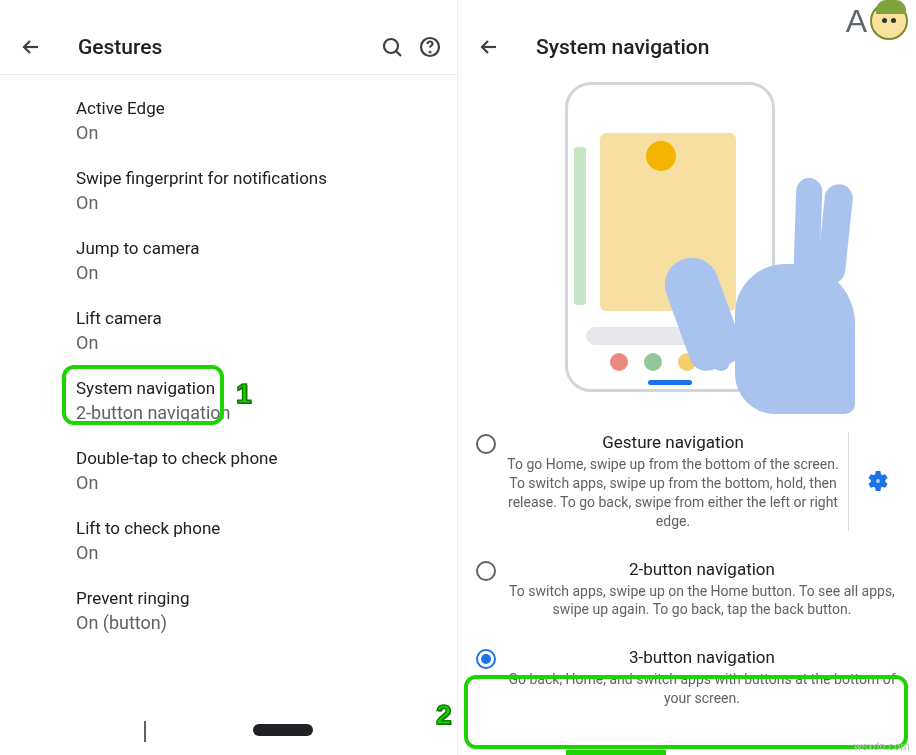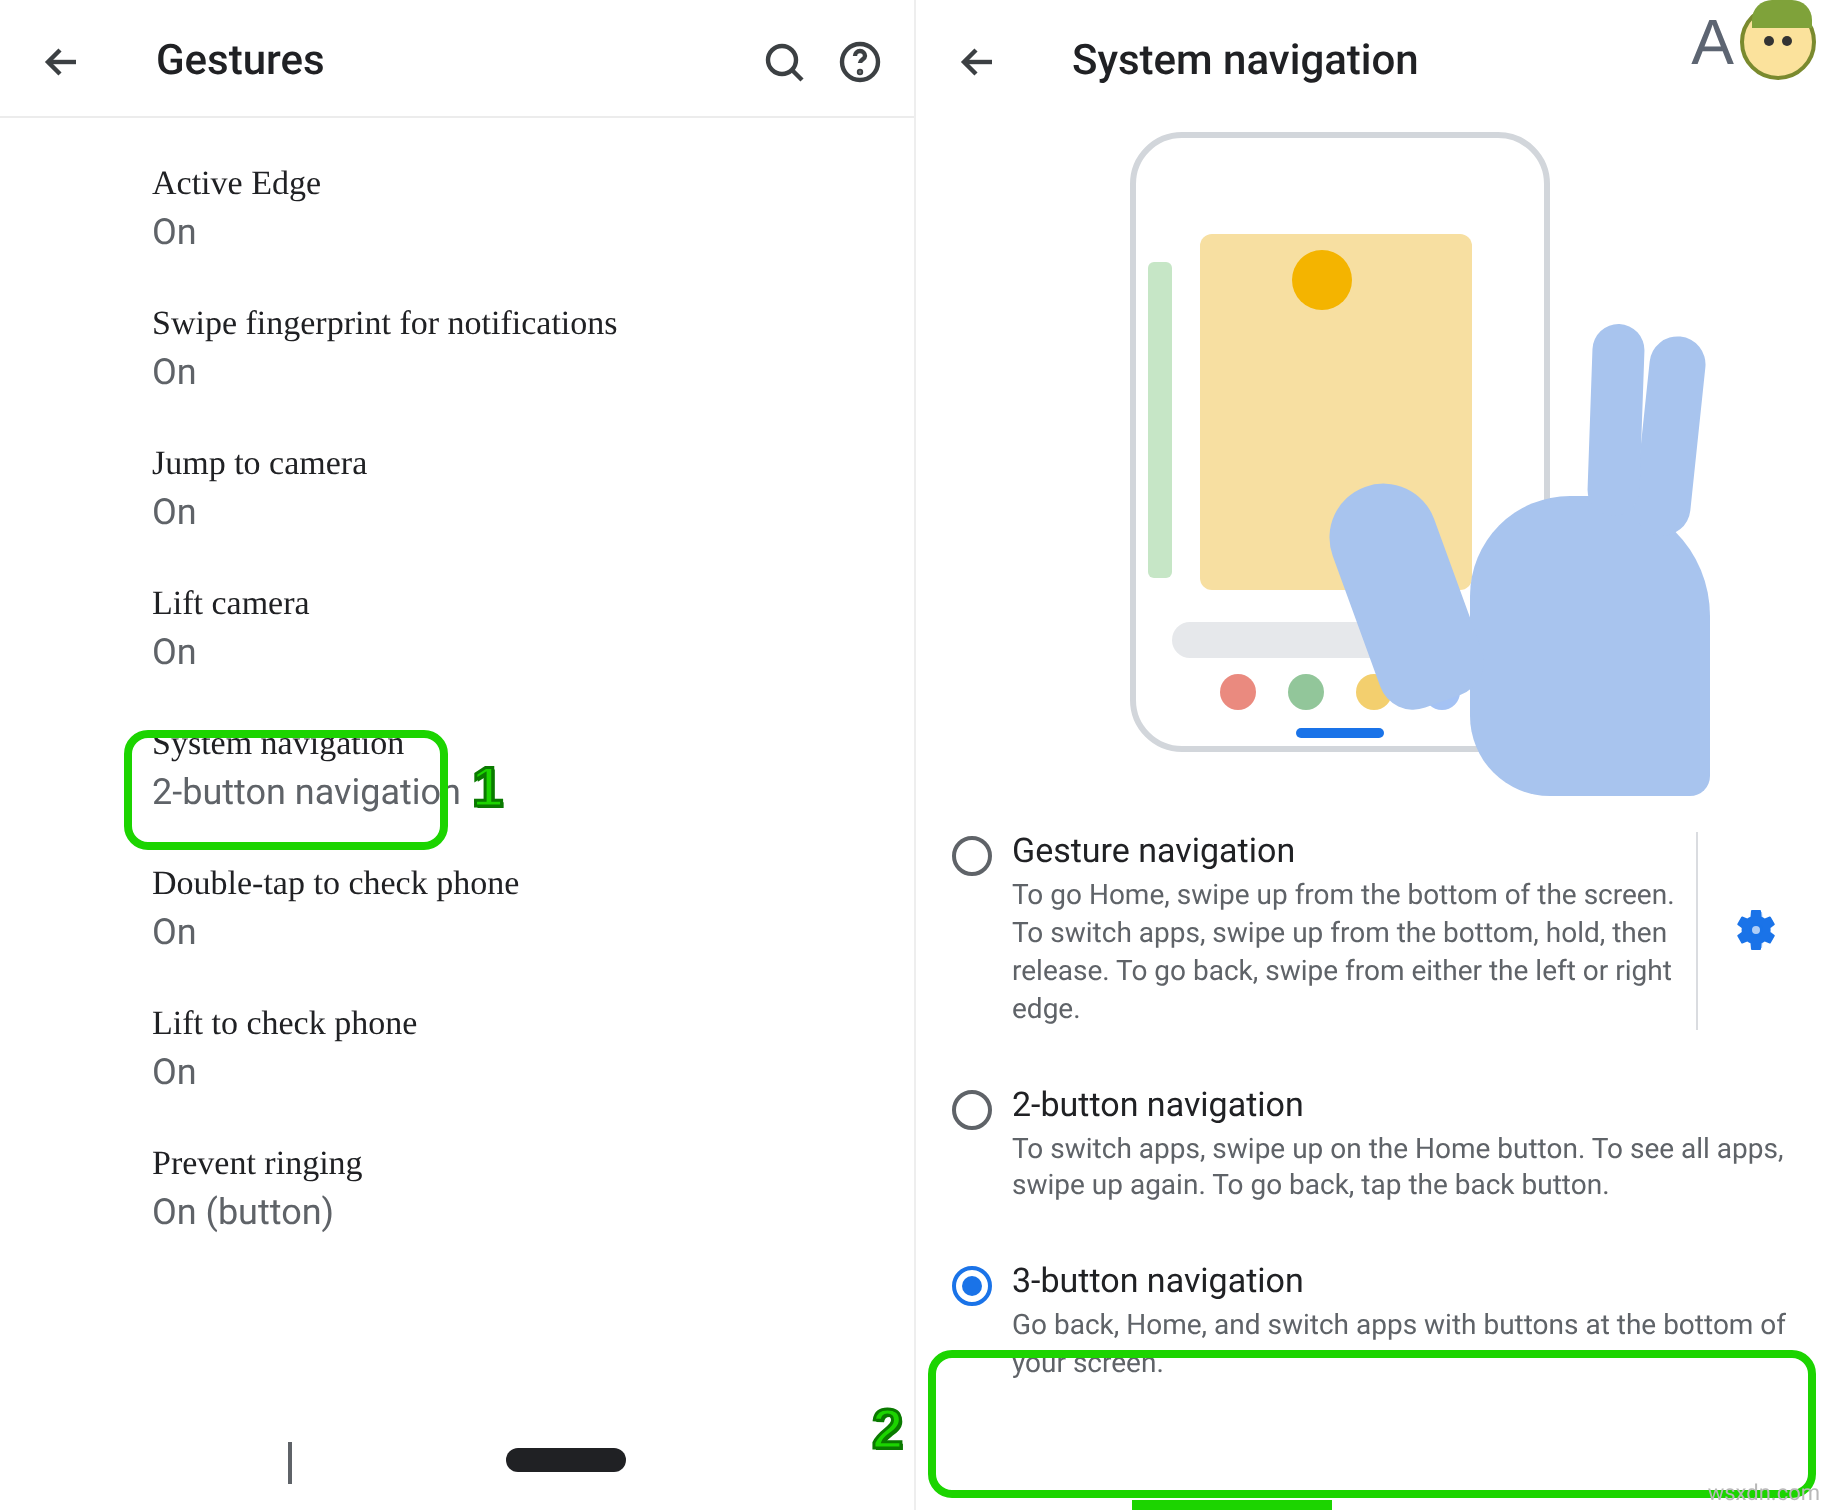--- a/index.html
+++ b/index.html
@@ -22,21 +22,21 @@
     height: 100%;
     position: relative;
     background: #fff;
   }
   .panel.left { border-right: 1px solid #eee; }
 
   
   .appbar {
     display: flex;
     align-items: center;
-    padding: 18px 14px 14px 18px;
+    padding: 34px 14px 14px 18px;
     border-bottom: 1px solid #ececec;
   }
   .appbar .title {
     font-size: 21px;
     font-weight: 500;
     color: #202124;
     margin-left: 22px;
     flex: 1;
   }
   .icon-btn {
@@ -55,21 +55,20 @@
     padding: 10px 0 0 0;
   }
   .item {
     padding: 12px 20px 12px 76px;
     position: relative;
   }
   .item .label {
     font-size: 17px;
     color: #202124;
     line-height: 1.35;
-    font-family: Liberation Serif, serif;
   }
   .item .sub {
     font-size: 18px;
     color: #5f6368;
     margin-top: 2px;
   }
 
   
   .hl {
     position: absolute;
@@ -156,21 +155,21 @@
   
   .hand {
     position:absolute; right:-8px; bottom:-2px;
     width:200px; height:240px;
   }
   .thumb{position:absolute;left:20px;bottom:44px;width:54px;height:114px;background:#a8c4ee;border-radius:40px 40px 26px 26px;transform:rotate(-20deg);}
   .palm{position:absolute;right:0;bottom:0;width:120px;height:150px;background:#a8c4ee;border-radius:50px 60px 10px 40px;}
   .finger{position:absolute;background:#a8c4ee;border-radius:20px;}
 
   
-  .options { margin-top: 6px; }
+  .options { margin-top: 6px; text-align: center; }
   .opt {
     display: flex;
     align-items: flex-start;
     padding: 14px 10px 14px 8px;
     position: relative;
   }
   .opt .radio {
     width: 40px;
     display:flex; justify-content:center;
     padding-top:2px;

